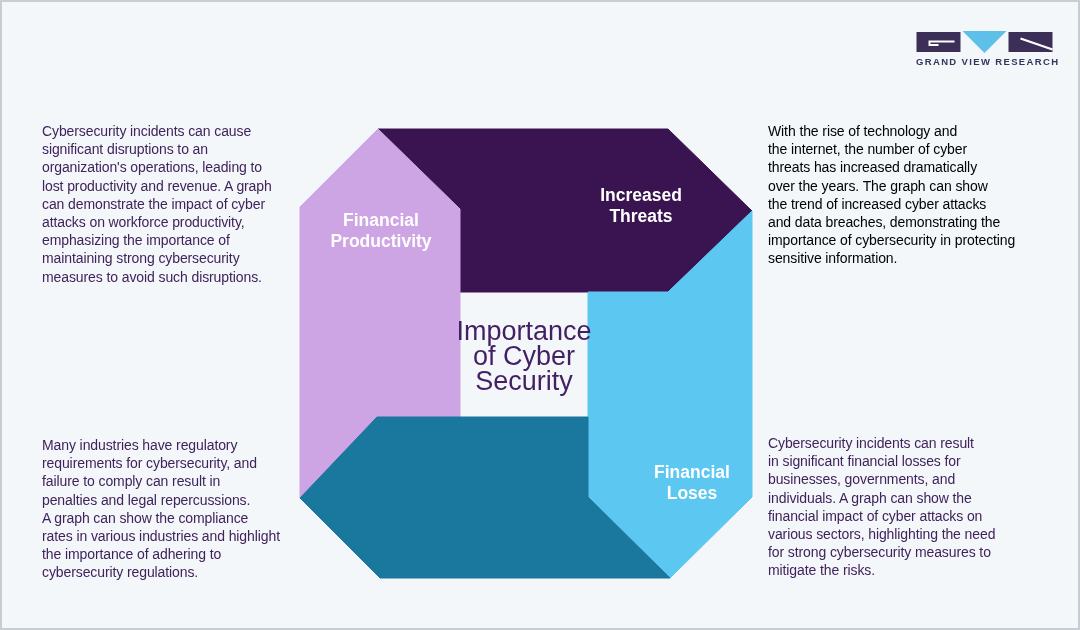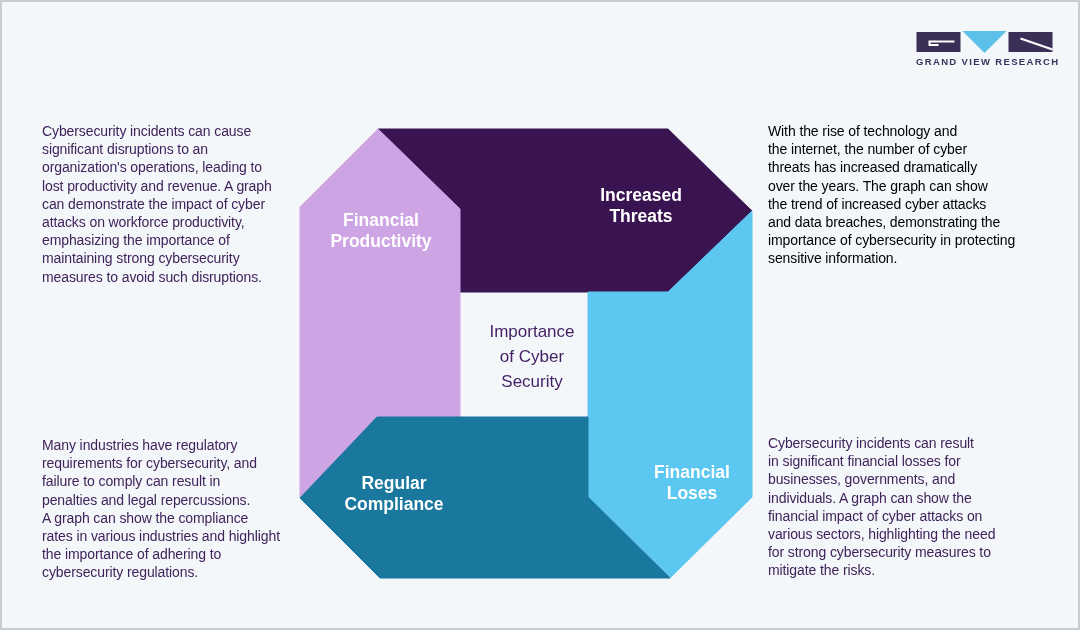--- a/index.html
+++ b/index.html
@@ -43,25 +43,24 @@
   }
   .label-workforce{left:381px;top:210px;}
   .label-increased{left:641px;top:185px;}
   .label-financial{left:692px;top:462px;}
   .label-regular{left:394px;top:473px;}
   .center-title{
     position:absolute;
     left:524px;top:319px;
     transform:translateX(-50%);
     text-align:center;
-    font-size:17px;
+    font-size:27px;
     font-weight:500;
     line-height:25px;
     white-space:pre-line;
-    margin-left:8px;
   }
   .logo{
     position:absolute;
     top:31px;right:27px;
     width:137px;
     text-align:center;
   }
   .logo-mark{display:block;width:137px;height:22px;}
   .logo-text{
     margin-top:3px;
@@ -84,22 +83,20 @@
     <polygon points="588,292 668,292 752,211 752,497 670,578 588,497" stroke-width="1" fill="#5cc7f0" stroke="#5cc7f0"></polygon>
     <polygon points="300,498 377,417 588,417 588,497 670,578 380,578" stroke-width="1" fill="#1a779e" stroke="#1a779e"></polygon>
   </svg>
 
   <div class="seg-label label-workforce" style="color: rgb(255, 255, 255);">Financial
 Productivity</div>
   <div class="seg-label label-increased" style="color: rgb(255, 255, 255);">Increased
 Threats</div>
   <div class="seg-label label-financial" style="color: rgb(255, 255, 255);">Financial
 Loses</div>
-  <div class="seg-label label-regular" style="color: rgb(255, 255, 255);">Regular
-Compliance</div>
 
   <div class="center-title" style="color: rgb(67, 31, 99);">Importance
 of Cyber
 Security</div>
 
   <div class="para para-tl" style="color: rgb(64, 35, 90);">Cybersecurity incidents can cause
 significant disruptions to an
 organization's operations, leading to
 lost productivity and revenue. A graph
 can demonstrate the impact of cyber

